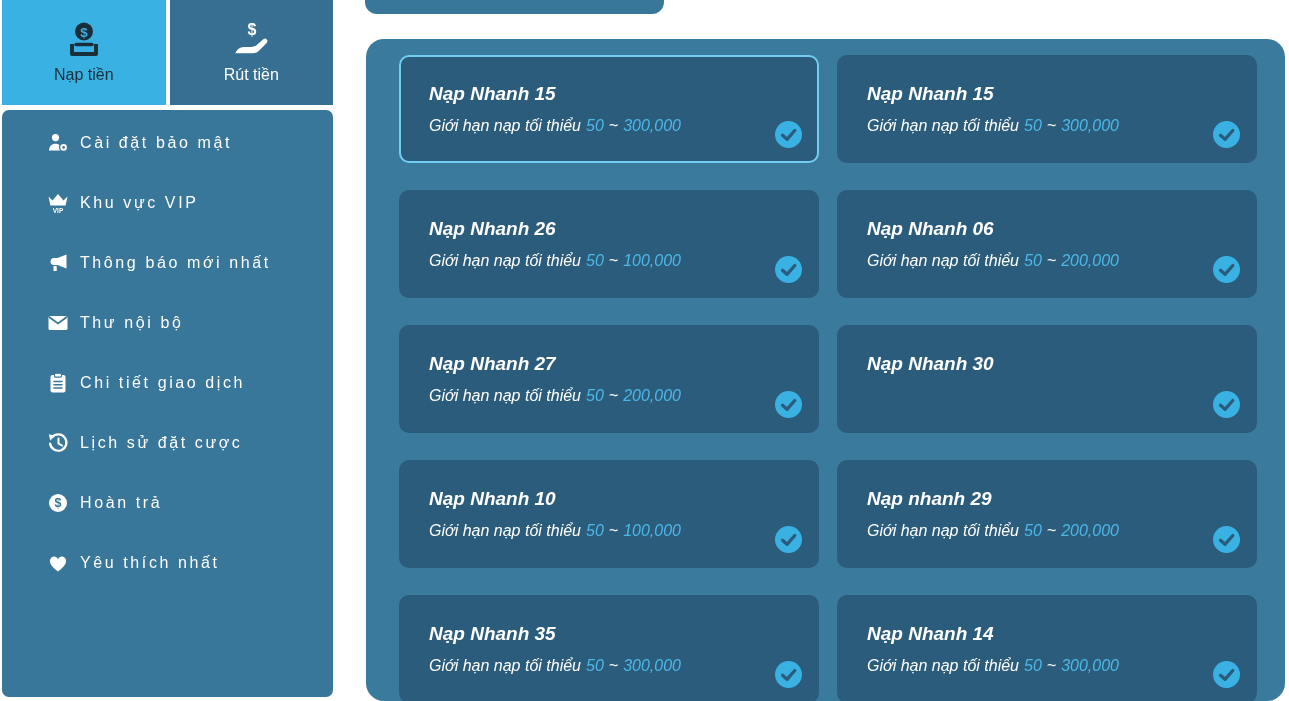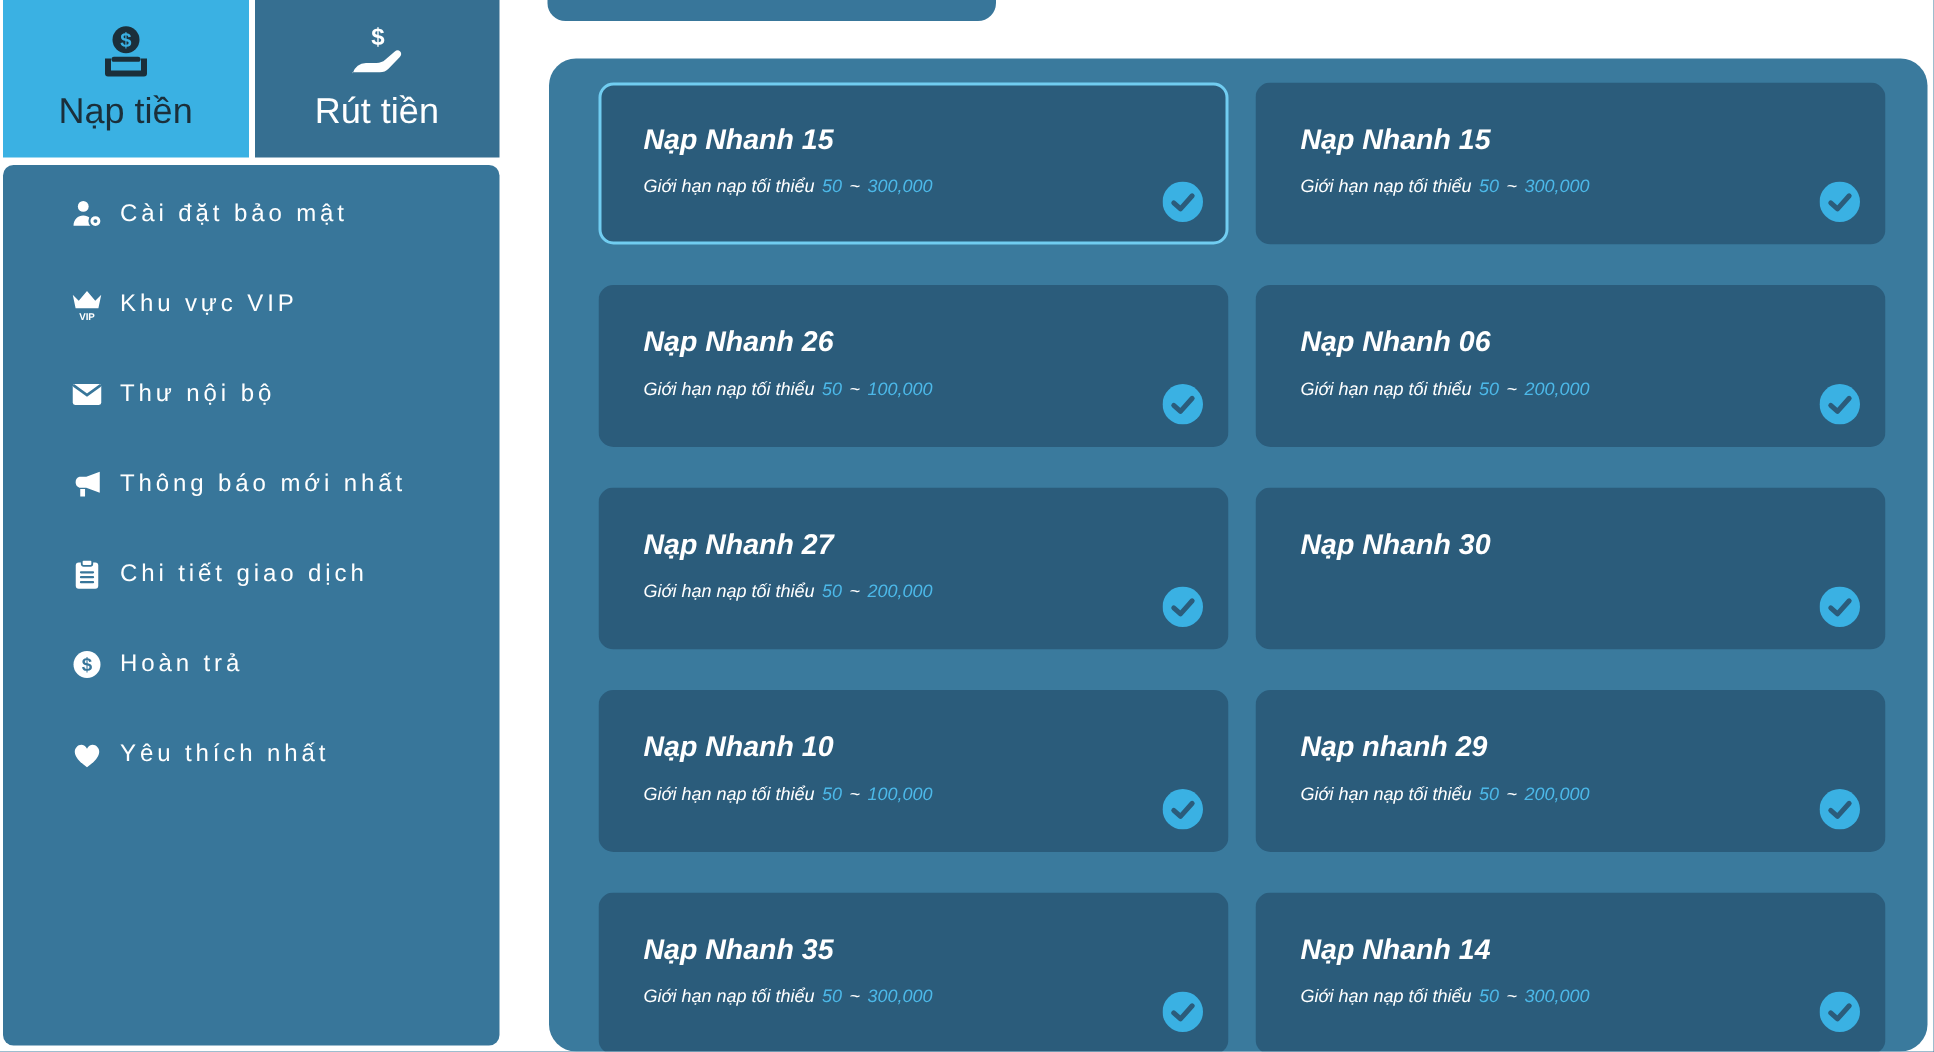--- a/index.html
+++ b/index.html
@@ -22,21 +22,21 @@
   }
   
   .sidebar{position:absolute;left:2px;top:0;width:331px;}
   .tabs{display:flex;gap:4px;height:105px;}
   .tab{
     flex:1;display:flex;flex-direction:column;align-items:center;
     justify-content:center;gap:7px;cursor:pointer;user-select:none;
   }
   .tab.active{background:var(--accent);color:var(--tab-active-fg);}
   .tab.inactive{background:var(--tab-inactive);color:#ffffff;}
-  .tab-label{font-size:24px;}
+  .tab-label{font-size:16px;}
   .tab-icon{width:40px;height:38px;display:block;}
   .menu{
     margin-top:5px;background:var(--sidebar-bg);
     border-radius:7px;height:587px;padding-top:3px;
   }
   .menu-item{
     height:60px;display:flex;align-items:center;
     padding-left:44px;color:#ffffff;cursor:pointer;
   }
   .mi-icon{width:24px;height:24px;margin-right:10px;display:inline-flex;align-items:center;justify-content:center;}
@@ -55,21 +55,21 @@
     position:absolute;left:33px;top:16px;width:858px;
     display:grid;grid-template-columns:1fr 1fr;column-gap:18px;row-gap:27px;
   }
   .card{
     position:relative;height:108px;background:var(--card-bg);
     border-radius:10px;padding:26px 30px 0 28px;
     border:2px solid transparent;cursor:pointer;font-style:italic;
   }
   .card.selected{border-color:var(--selected-border);}
   .card-title{color:#ffffff;font-size:19px;font-weight:bold;}
-  .card-sub{color:#ffffff;font-size:12px;margin-top:12px;white-space:nowrap;}
+  .card-sub{color:#ffffff;font-size:16px;margin-top:12px;white-space:nowrap;}
   .card-sub .sub-prefix{margin-right:5px;}
   .card-sub .val{color:var(--accent-text);}
   .card-sub .sep{margin:0 5px;}
   .check{position:absolute;right:15px;bottom:13px;width:27px;height:27px;display:block;}
 </style>
 </head>
 <body>
 
 <div class="sidebar">
   <div class="tabs">
@@ -109,49 +109,59 @@
     <path d="M1.5 4.5 5.5 8.5 11 2 16.5 8.5 20.5 4.5 18.6 13.5 H3.4 Z" fill="#fff"></path>
     <text x="11" y="21" text-anchor="middle" font-size="6.5" font-weight="bold" fill="#fff" font-family="Liberation Sans, sans-serif">VIP</text>
   </svg>
         </span>
     <span class="mi-label">Khu vực VIP</span>
   </div>
 
   <div class="menu-item">
     <span class="mi-icon">
           <svg viewBox="0 0 22 22" xmlns="http://www.w3.org/2000/svg">
+    <path d="M19.5 2.5 v14 l-9-3.4 H6 a3.8 3.8 0 0 1 0-7.2 h4.5 z" fill="#fff"></path>
+    <path d="M6.5 14 h3.2 v5 h-3.2 z" fill="#fff"></path>
+  </svg>
+        </span>
+    <span class="mi-label">Thông báo mới nhất</span>
+  </div>
+
+  <div class="menu-item">
+    <span class="mi-icon">
+          <svg viewBox="0 0 22 22" xmlns="http://www.w3.org/2000/svg">
     <rect x="1.5" y="4" width="19" height="14" rx="1.6" fill="#fff"></rect>
     <path d="M2.5 5.2 11 11.4 19.5 5.2" fill="none" stroke="#38769a" stroke-width="1.8" stroke-linecap="round"></path>
   </svg>
         </span>
     <span class="mi-label">Thư nội bộ</span>
-  </div>
-
-  <div class="menu-item">
-    <span class="mi-icon">
-          <svg viewBox="0 0 22 22" xmlns="http://www.w3.org/2000/svg">
-    <path d="M19.5 2.5 v14 l-9-3.4 H6 a3.8 3.8 0 0 1 0-7.2 h4.5 z" fill="#fff"></path>
-    <path d="M6.5 14 h3.2 v5 h-3.2 z" fill="#fff"></path>
-  </svg>
-        </span>
-    <span class="mi-label">Thông báo mới nhất</span>
   </div>
 
 
   <div class="menu-item">
     <span class="mi-icon">
           <svg viewBox="0 0 22 22" xmlns="http://www.w3.org/2000/svg">
     <rect x="3.5" y="3" width="15" height="17.5" rx="2" fill="#fff"></rect>
     <rect x="7.5" y="1.2" width="7" height="4" rx="1.2" fill="#fff" stroke="#38769a" stroke-width="1.2"></rect>
     <path d="M7 9.5 h8 M7 12.8 h8 M7 16.1 h8" stroke="#38769a" stroke-width="1.5" stroke-linecap="round"></path>
   </svg>
         </span>
     <span class="mi-label">Chi tiết giao dịch</span>
   </div>
 
+  <div class="menu-item">
+    <span class="mi-icon">
+          <svg viewBox="0 0 22 22" xmlns="http://www.w3.org/2000/svg">
+    <path d="M5 5.2 a8.2 8.2 0 1 1-1.9 6.3" fill="none" stroke="#fff" stroke-width="2.2" stroke-linecap="round"></path>
+    <path d="M1.8 2.2 8 3.8 3.2 8.4 Z" fill="#fff"></path>
+    <path d="M11.5 6.5 v5 l3.6 2.1" fill="none" stroke="#fff" stroke-width="2" stroke-linecap="round"></path>
+  </svg>
+        </span>
+    <span class="mi-label">Lịch sử đặt cược</span>
+  </div>
 
   <div class="menu-item">
     <span class="mi-icon">
           <svg viewBox="0 0 22 22" xmlns="http://www.w3.org/2000/svg">
     <circle cx="11" cy="11" r="9" fill="#fff"></circle>
     <text x="11" y="15.4" text-anchor="middle" font-size="12.5" font-weight="bold" fill="#38769a" font-family="Liberation Sans, sans-serif">$</text>
   </svg>
         </span>
     <span class="mi-label">Hoàn trả</span>
   </div>

